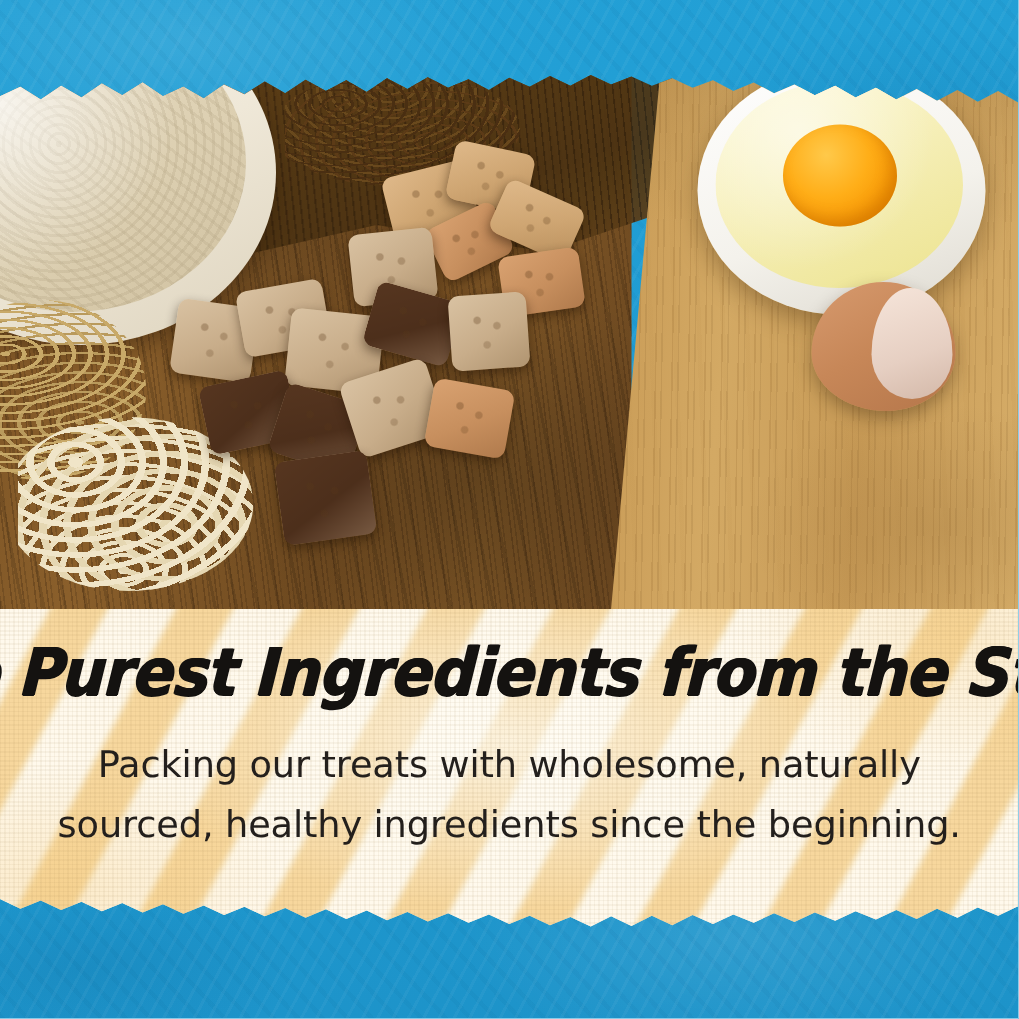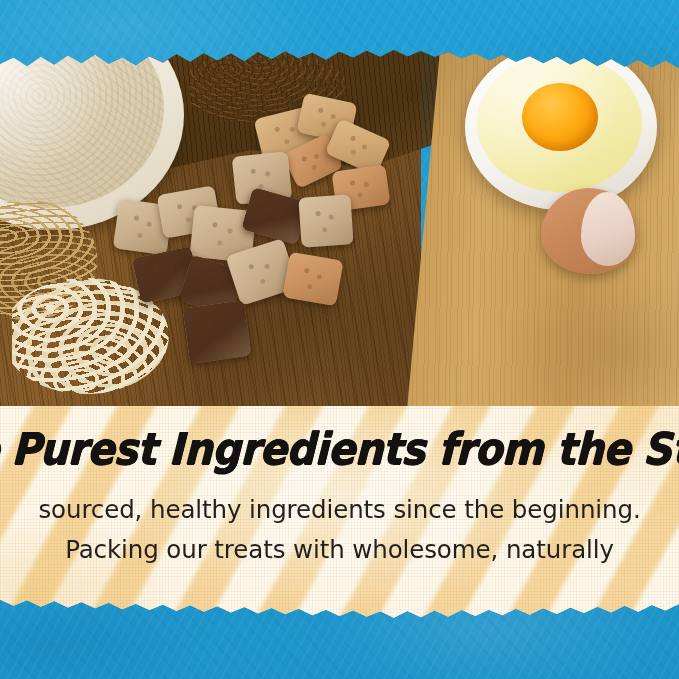--- a/index.html
+++ b/index.html
@@ -398,19 +398,19 @@
 
   <div class="panel">
     <div class="panel-stripes"></div>
     <div class="panel-wash"></div>
     <div class="panel-tex"></div>
 
     <div class="panel-content">
       <div class="headline">The Purest Ingredients from the Start</div>
 
       <div class="subcopy">
+        <span class="ln">Packing our treats with wholesome, naturally</span>
         <span class="ln">sourced, healthy ingredients since the beginning.</span>
-        <span class="ln">Packing our treats with wholesome, naturally</span>
       </div>
     </div>
   </div>
 
 </div>
 
 </body></html>

